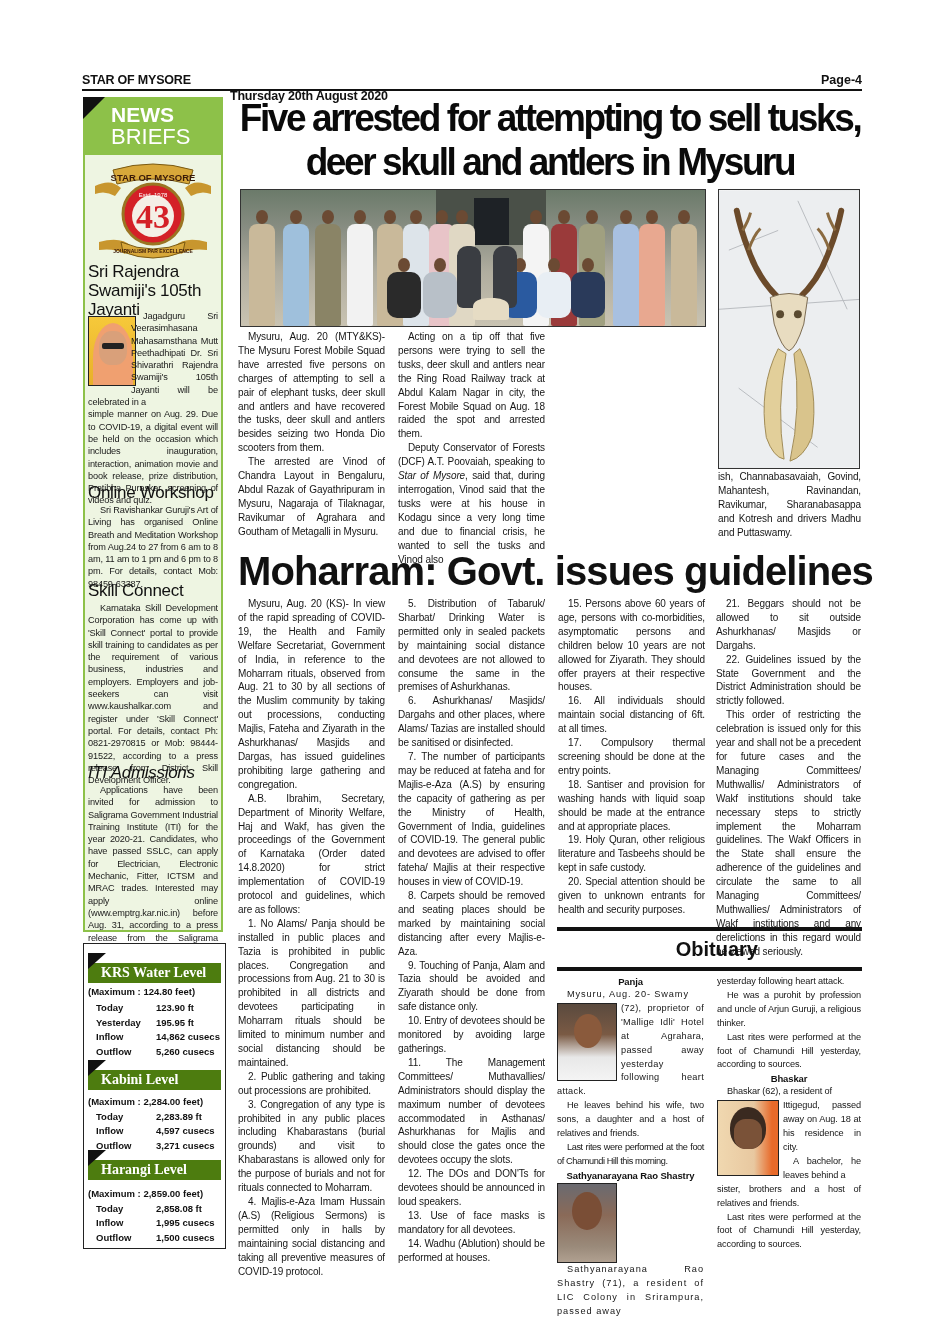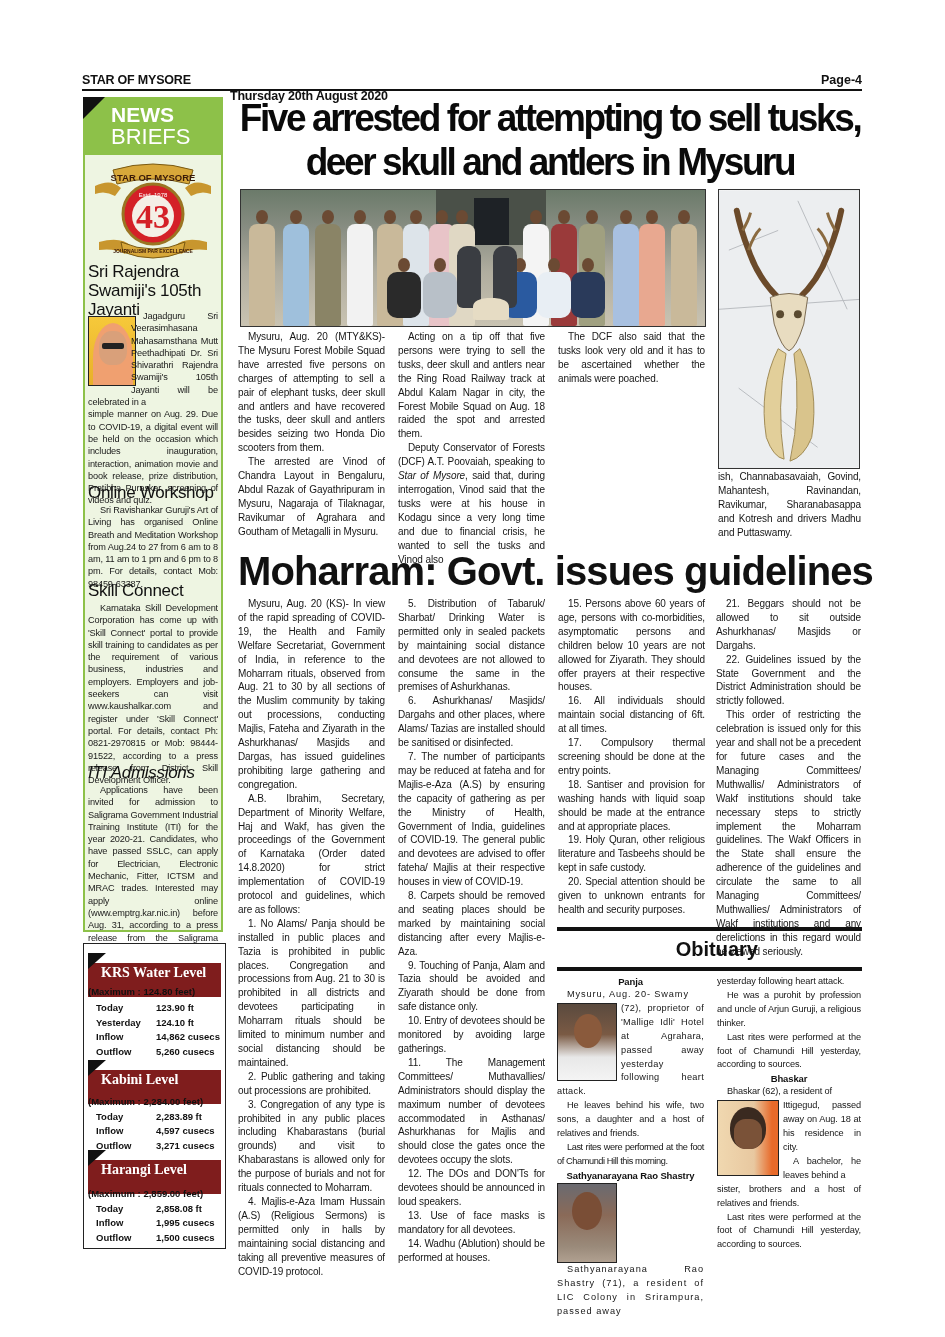--- a/index.html
+++ b/index.html
@@ -29,21 +29,21 @@
   .brief-text { position: absolute; left: 3px; width: 130px; font-size: 9.2px; line-height: 12.3px; text-align: justify; color: #1a1a1a; letter-spacing: -0.15px; }
   .indent { text-indent: 12px; }
 
   .swami-photo { position: absolute; left: 3px; top: 217px; width: 48px; height: 70px; border: 1px solid #222; background: linear-gradient(#f6c93a, #e8b02a); overflow: hidden; }
   .swami-photo .face { position: absolute; left: 10px; top: 14px; width: 28px; height: 34px; border-radius: 45% 45% 40% 40%; background: #d9a07a; }
   .swami-photo .cloth { position: absolute; left: 4px; top: 6px; width: 40px; height: 70px; border-radius: 50% 50% 0 0; background: #f0a070; }
   .swami-photo .glasses { position: absolute; left: 13px; top: 26px; width: 22px; height: 6px; background: #222; border-radius: 2px; }
 
   
   .water { left: 83px; top: 943px; width: 143px; height: 306px; border: 1.5px solid #222; background: #fff; }
-  .wl-head { position: absolute; left: 4px; width: 133px; height: 34px; background: #7f1d1d; color: #fff; font-family: "Liberation Serif", serif; font-weight: bold; font-size: 14px; line-height: 20px; padding-left: 13px; }
+  .wl-head { position: absolute; left: 4px; width: 133px; height: 20px; background: #4d7c0f; color: #fff; font-family: "Liberation Serif", serif; font-weight: bold; font-size: 14px; line-height: 20px; padding-left: 13px; }
   .wl-tri { position: absolute; left: 4px; width: 0; height: 0; border-top: 16px solid #111; border-right: 18px solid transparent; }
   .wl-row { position: absolute; left: 4px; width: 138px; font-weight: bold; font-size: 9.5px; line-height: 12px; color: #111; }
   .wl-row .k { position: absolute; left: 8px; }
   .wl-row .v { position: absolute; left: 68px; }
   .wl-max { position: absolute; left: 4px; font-weight: bold; font-size: 9.5px; line-height: 12px; color: #111; white-space: nowrap; }
 
   
   .group-photo { left: 240px; top: 189px; width: 466px; height: 138px; border: 1px solid #333; overflow: hidden; background: linear-gradient(180deg, #6b7a6a 0%, #8a8f84 30%, #b0ad9f 60%, #c9c3b2 100%); }
   .group-photo .building { position: absolute; left: 195px; top: 0; width: 110px; height: 55px; background: #4a5048; }
   .group-photo .door { position: absolute; left: 233px; top: 8px; width: 35px; height: 47px; background: #1e2226; }
@@ -134,21 +134,21 @@
 
   <div class="wl-head" style="top:19px;">KRS Water Level</div>
   <div class="wl-tri" style="top:9px;"></div>
   <div class="wl-max" style="top:42px;">(Maximum : 124.80 feet)</div>
   <div class="wl-row" style="top:58px;">
       <span class="k">Today</span>
       <span class="v">123.90 ft</span>
     </div>
   <div class="wl-row" style="top:73px;">
       <span class="k">Yesterday</span>
-      <span class="v">124.10 ft</span>
+      <span class="v">195.95 ft</span>
     </div>
   <div class="wl-row" style="top:87px;">
       <span class="k">Inflow</span>
       <span class="v">14,862 cusecs</span>
     </div>
   <div class="wl-row" style="top:102px;">
       <span class="k">Outflow</span>
       <span class="v">5,260 cusecs</span>
     </div>
 
@@ -249,21 +249,20 @@
 
 <div class="col" style="left:238px; top:330px; width:147px;">
   <p>Mysuru, Aug. 20 (MTY&amp;KS)- The Mysuru Forest Mobile Squad have arrested five persons on charges of attempting to sell a pair of elephant tusks, deer skull and antlers and have recovered the tusks, deer skull and antlers besides seizing two Honda Dio scooters from them.</p>
   <p>The arrested are Vinod of Chandra Layout in Bengaluru, Abdul Razak of Gayathripuram in Mysuru, Nagaraja of Tilaknagar, Ravikumar of Agrahara and Goutham of Metagalli in Mysuru.</p>
 </div>
 <div class="col" style="left:398px; top:330px; width:147px;">
   <p>Acting on a tip off that five persons were trying to sell the tusks, deer skull and antlers near the Ring Road Railway track at Abdul Kalam Nagar in city, the Forest Mobile Squad on Aug. 18 raided the spot and arrested them.</p>
   <p><span>Deputy Conservator of Forests (DCF) A.T. Poovaiah, speaking to </span><em>Star of Mysore</em><span>, said that, during interrogation, Vinod said that the tusks were at his house in Kodagu since a very long time and due to financial crisis, he wanted to sell the tusks and Vinod also</span></p>
 </div>
 <div class="col" style="left:558px; top:330px; width:147px;">
-  <p>The DCF also said that the tusks look very old and it has to be ascertained whether the animals were poached.</p>
 </div>
 <div class="col" style="left:718px; top:470px; width:143px;">
   <p class="noind">ish, Channabasavaiah, Govind, Mahantesh, Ravinandan, Ravikumar, Sharanabasappa and Kotresh and drivers Madhu and Puttaswamy.</p>
 </div>
 
 <div class="abs hl2">Moharram: Govt. issues guidelines</div>
 
 <div class="col" style="left:238px; top:597px; width:147px;">
   <p>Mysuru, Aug. 20 (KS)- In view of the rapid spreading of COVID-19, the Health and Family Welfare Secretariat, Government of India, in reference to the Moharram rituals, observed from Aug. 21 to 30 by all sections of the Muslim community by taking out processions, conducting Majlis, Fateha and Ziyarath in the Ashurkhanas/ Masjids and Dargas, has issued guidelines prohibiting large gathering and congregation.</p>
   <p>A.B. Ibrahim, Secretary, Department of Minority Welfare, Haj and Wakf, has given the proceedings of the Government of Karnataka (Order dated 14.8.2020) for strict implementation of COVID-19 protocol and guidelines, which are as follows:</p>

